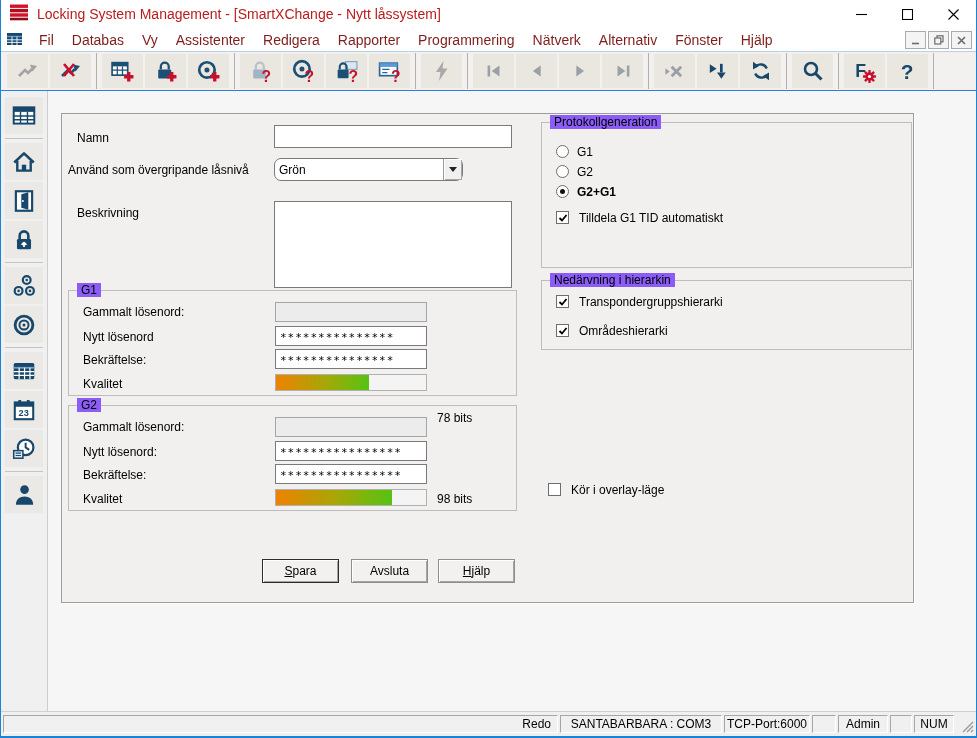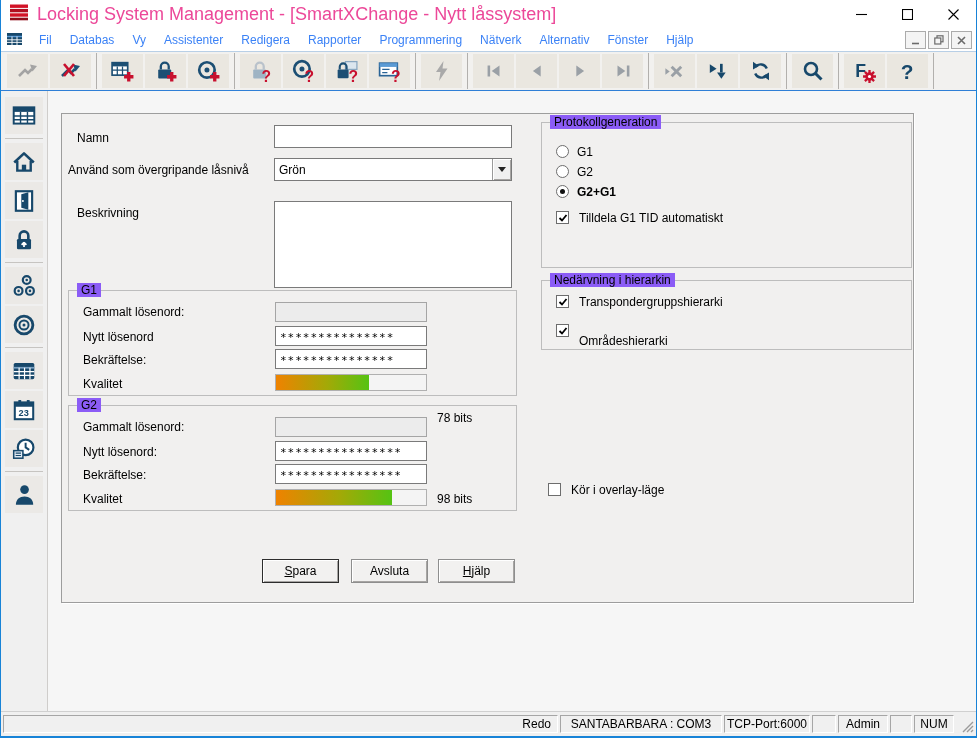--- a/index.html
+++ b/index.html
@@ -2,28 +2,28 @@
 <html><head>
 <meta charset="utf-8">
 <style>
   * { margin:0; padding:0; box-sizing:border-box; }
   html,body { background:#fff; font-family:"Liberation Sans", sans-serif; }
   .window { position:relative; width:977px; height:738px; background:#fff;
             border-left:1px solid #1883d7; border-right:1px solid #1883d7; border-bottom:2px solid #1883d7; overflow:hidden; }
 
   
   .titlebar { position:absolute; left:0; top:0; right:0; height:28px; background:#fff; display:flex; align-items:center; padding-left:7px; }
-  .titlebar .title { font-size:18px; color:#ec4899; margin-left:7px; white-space:nowrap; }
+  .titlebar .title { font-size:14px; color:#b91c1c; margin-left:7px; white-space:nowrap; }
   .win-controls { position:absolute; right:0; top:0; height:28px; display:flex; }
   .wbtn { width:46px; height:28px; display:flex; align-items:center; justify-content:center; }
 
   
   .menubar { position:absolute; left:0; top:28px; right:0; height:24px; background:#fff; display:flex; align-items:center; border-bottom:1px solid #b8cfe6; padding-left:5px; }
   .menu-sys-icon { width:18px; height:17px; margin-right:6px; display:flex; }
-  .mi { font-size:12px; color:#3b82f6; padding:3px 9px; cursor:default; }
+  .mi { font-size:14px; color:#7f1d1d; padding:3px 9px; cursor:default; }
   .mdi-controls { position:absolute; right:4px; top:3px; display:flex; gap:2px; }
   .mdibtn { width:21px; height:18px; background:#f4f4f4; border:1px solid #ababab; display:flex; align-items:center; justify-content:center; }
 
   
   .toolbar { position:absolute; left:0; top:52px; right:0; height:39px; background:#f2f1ef; border-bottom:1px solid #2f7fd6; display:flex; align-items:center; padding-left:5px; }
   .tbtn { width:41px; height:34px; margin:0 1px; background:#eae7e0; display:flex; align-items:center; justify-content:center; }
   .tsep { width:1px; height:36px; background:#b2b0ad; margin:0 4px; }
 
   
   .appbody { position:absolute; left:0; top:91px; right:0; bottom:25px; background:#f6f6f6; }
@@ -371,21 +371,21 @@
       </div>
     </div>
 
     <div class="client">
       <div class="panel">
 
         <span class="flabel" style="left:15px; top:17px;">Namn</span>
         <input class="tinput" style="left: 212px; top: 11px; width: 238px;" value="">
 
         <span class="flabel" style="left:6px; top:49px;">Använd som övergripande låsnivå</span>
-        <div class="combo" style="left:212px; top:44px; width:238px;">
+        <div class="combo" style="left:212px; top:44px; width:189px;border-radius:7px;">
           <span class="cval">Grön</span>
           <span class="cbtn">
               <span class="carrow"></span>
             </span>
         </div>
 
         <span class="flabel" style="left:15px; top:92px;">Beskrivning</span>
         <textarea class="tarea" style="left: 212px; top: 87px; width: 238px; height: 87px;"></textarea>
 
         <div class="group" style="left:6px; top:176px; width:449px; height:106px;">
@@ -442,21 +442,21 @@
               <svg width="10" height="10" viewBox="0 0 10 10">
                 <path d="M1.5 5 L4 7.5 L8.5 2" stroke="#000" stroke-width="1.8" fill="none"></path>
               </svg>
             </span>
           <span class="optlabel" style="left:37px; top:14px;">Transpondergruppshierarki</span>
           <span class="cbox" style="left:14px; top:43px;">
               <svg width="10" height="10" viewBox="0 0 10 10">
                 <path d="M1.5 5 L4 7.5 L8.5 2" stroke="#000" stroke-width="1.8" fill="none"></path>
               </svg>
             </span>
-          <span class="optlabel" style="left:37px; top:53px;">Områdeshierarki</span>
+          <span class="optlabel" style="left:37px; top:43px;">Områdeshierarki</span>
         </div>
 
         <span class="cbox" style="left:486px; top:369px;"></span>
         <span class="optlabel" style="left:509px; top:369px;">Kör i overlay-läge</span>
 
         <div class="pbtn default" style="left:200px; top:445px;">
             <span class="ak">Spara</span>
           </div>
         <div class="pbtn" style="left:289px; top:445px;">
             <span>Avsluta</span>

